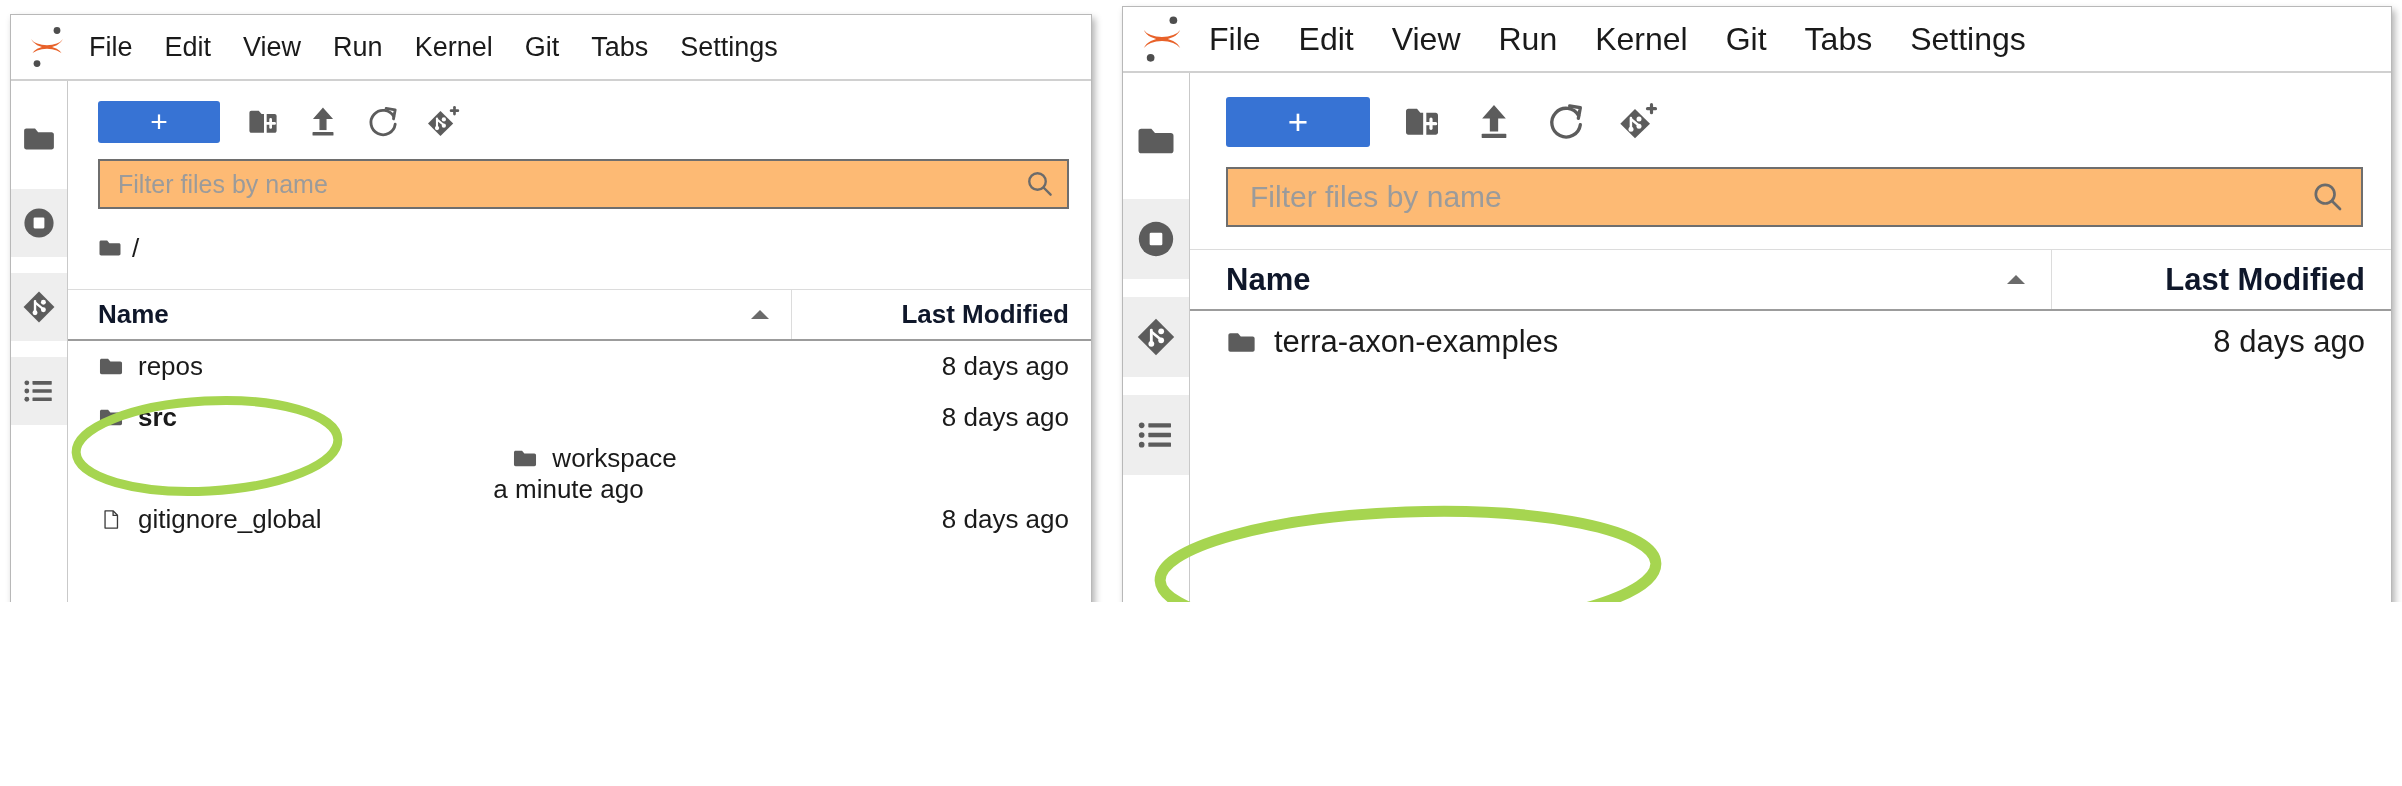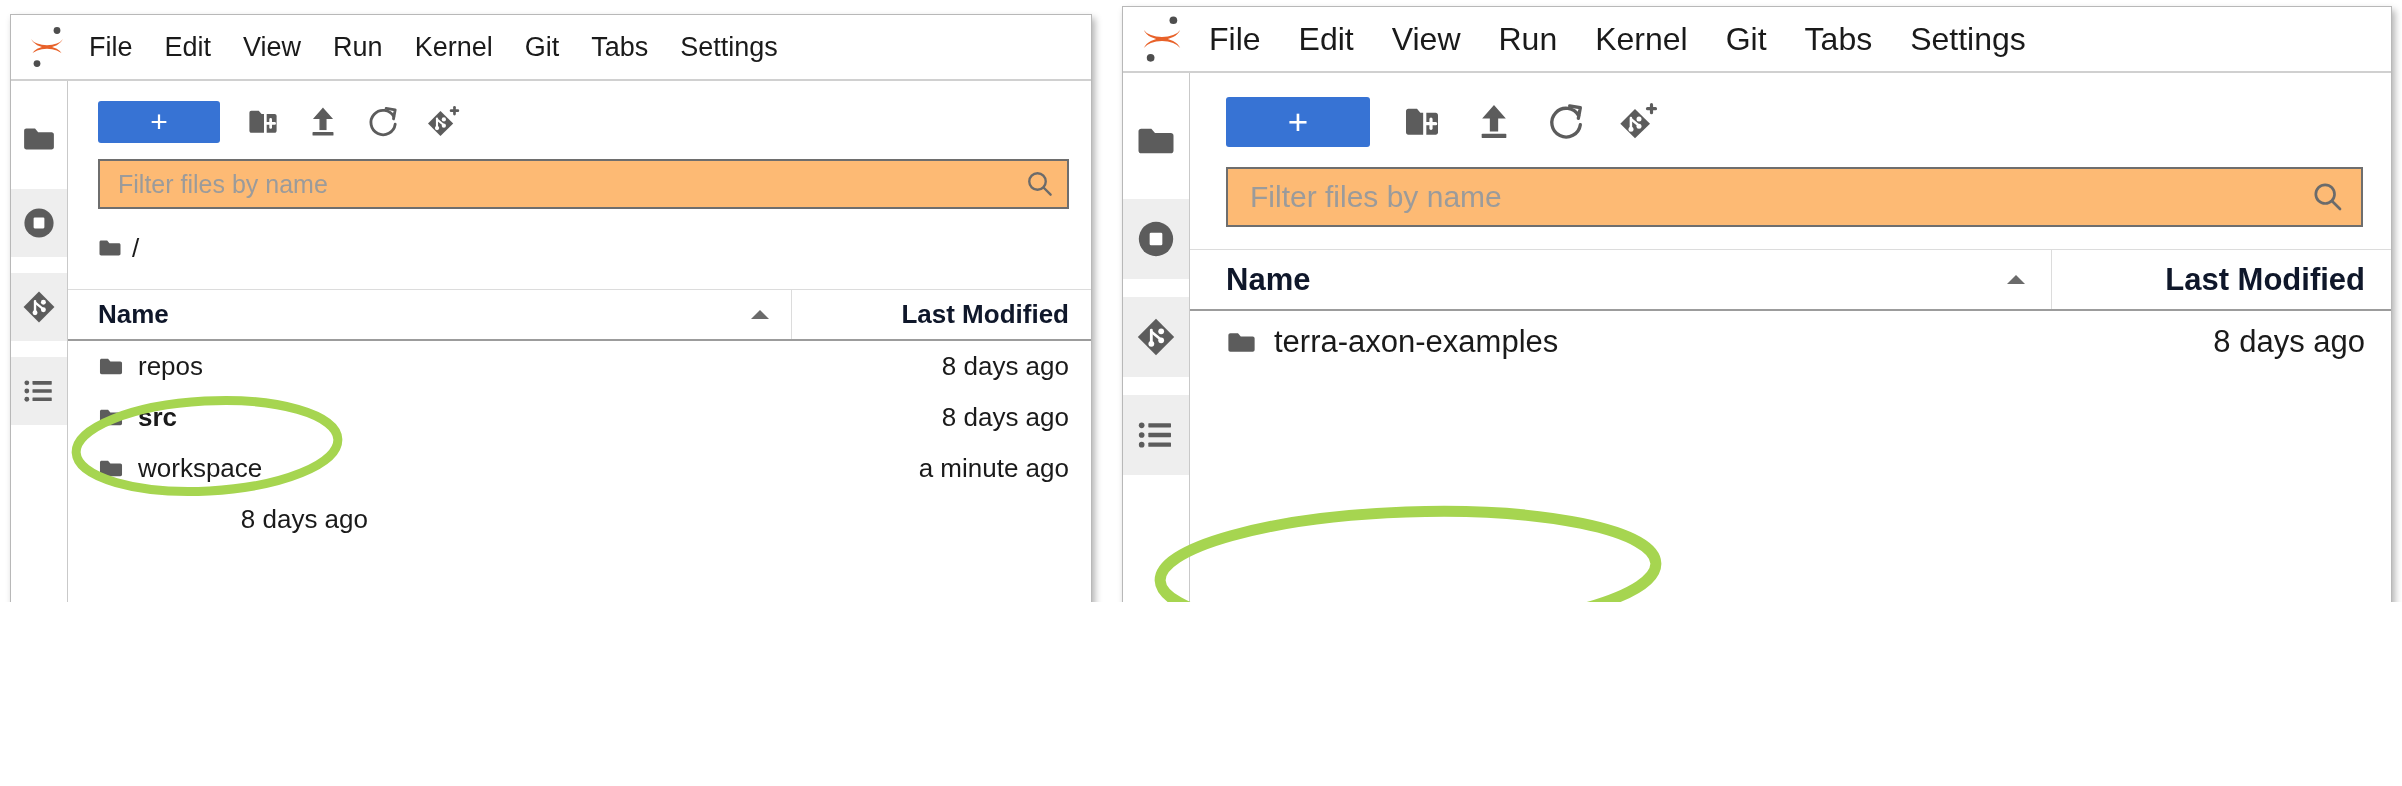--- a/index.html
+++ b/index.html
@@ -378,32 +378,41 @@
               <div class="file-name-cell" style="padding-left: 30px; gap: 14px; font-weight: bold;">
                 <span>
                   <svg width="26" height="21" viewBox="0 0 24 20">
                     <path d="M1.5 4.2 C1.5 3.2 2.2 2.6 3.1 2.6 L9.2 2.6 L11.4 5.2 L20.9 5.2 C21.8 5.2 22.5 5.9 22.5 6.8 L22.5 15.8 C22.5 16.7 21.8 17.4 20.9 17.4 L3.1 17.4 C2.2 17.4 1.5 16.7 1.5 15.8 Z" fill="#5c5c5c"></path>
                   </svg>
                 </span>
                 <span class="file-name" style="font-size: 26px;">src</span>
               </div>
               <div class="file-mod-cell" style="width: 300px; padding-right: 22px; font-size: 26px;">8 days ago</div>
             </div>
-            <div class="file-row" style="height: 51px;">
+            <div class="file-row" style="height: 51px; flex-direction: column;">
               <div class="file-name-cell" style="padding-left: 30px; gap: 14px;">
                 <span>
                   <svg width="26" height="21" viewBox="0 0 24 20">
                     <path d="M1.5 4.2 C1.5 3.2 2.2 2.6 3.1 2.6 L9.2 2.6 L11.4 5.2 L20.9 5.2 C21.8 5.2 22.5 5.9 22.5 6.8 L22.5 15.8 C22.5 16.7 21.8 17.4 20.9 17.4 L3.1 17.4 C2.2 17.4 1.5 16.7 1.5 15.8 Z" fill="#5c5c5c"></path>
                   </svg>
                 </span>
                 <span class="file-name" style="font-size: 26px;">workspace</span>
               </div>
-              <div class="file-mod-cell" style="width: 300px; padding-right: 22px; font-size: 26px;">a minute ago</div>
+              <div class="file-mod-cell" style="width: 300px; padding-right: 22px; font-size: 26px; text-align: center;">a minute ago</div>
             </div>
             <div class="file-row" style="height: 51px;">
+              <div class="file-name-cell" style="padding-left: 30px; gap: 14px;">
+                <span>
+                  <svg width="26" height="21" viewBox="0 0 24 24">
+                    <path d="M5.2 2.2 L14.6 2.2 L19.4 7.1 L19.4 21.8 L5.2 21.8 Z" fill="none" stroke="#3a3a3a" stroke-width="1.5" stroke-linejoin="round"></path>
+                    <path d="M14.4 2.4 L14.4 7.3 L19.3 7.3" fill="none" stroke="#3a3a3a" stroke-width="1.5" stroke-linejoin="round"></path>
+                  </svg>
+                </span>
+                <span class="file-name" style="font-size: 26px;">gitignore_global</span>
+              </div>
               <div class="file-mod-cell" style="width: 300px; padding-right: 22px; font-size: 26px;">8 days ago</div>
             </div>
           </div>
 
       </div>
     </div>
   </div>
 
   <div class="window" id="window-right">
 

